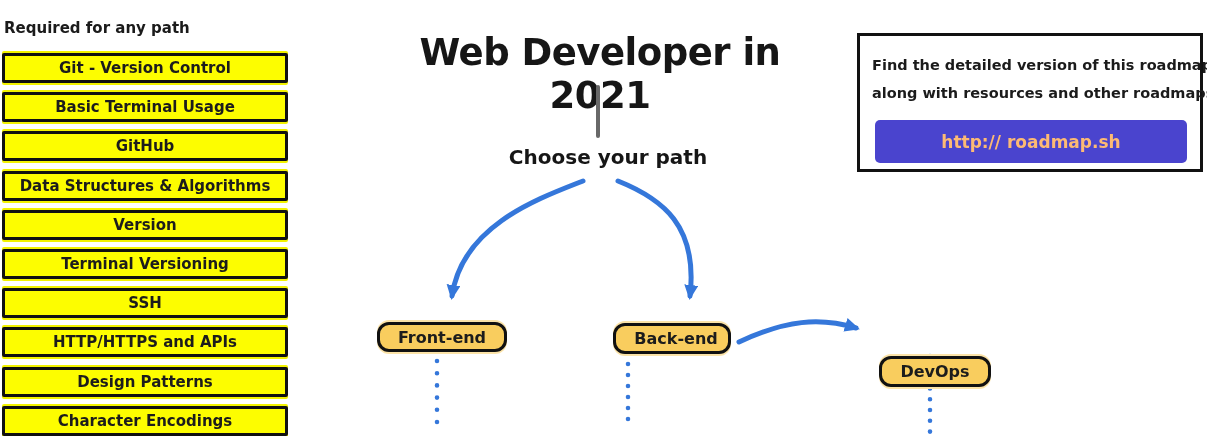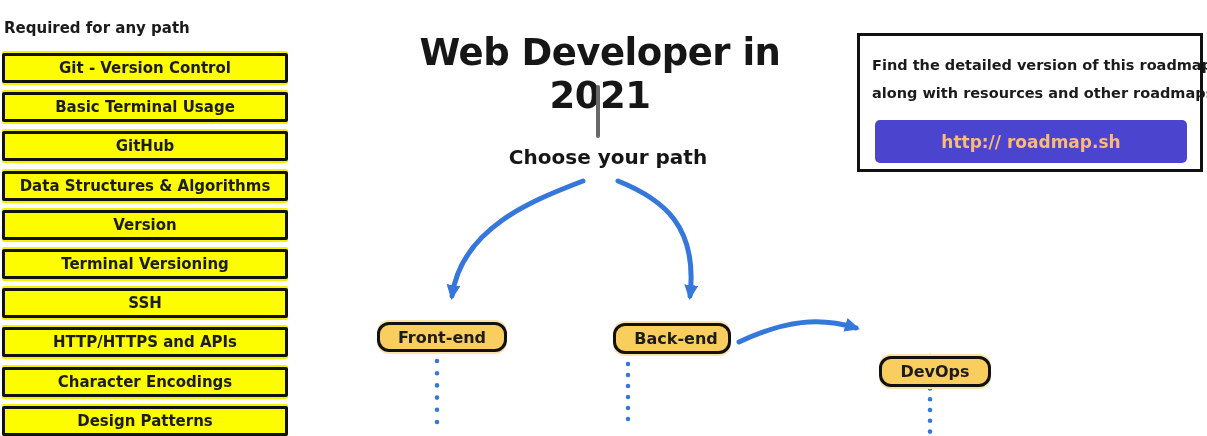--- a/index.html
+++ b/index.html
@@ -143,22 +143,22 @@
     <div class="panel-heading">Required for any path</div>
     <div class="node-list">
       <div class="ybox">Git - Version Control</div>
       <div class="ybox">Basic Terminal Usage</div>
       <div class="ybox">GitHub</div>
       <div class="ybox">Data Structures &amp; Algorithms</div>
       <div class="ybox">Version</div>
       <div class="ybox">Terminal Versioning</div>
       <div class="ybox">SSH</div>
       <div class="ybox">HTTP/HTTPS and APIs</div>
+      <div class="ybox">Design Patterns</div>
       <div class="ybox">Character Encodings</div>
-      <div class="ybox">Design Patterns</div>
     </div>
   </div>
 
   <div class="title">Web Developer in 2021</div>
   <div class="vline"></div>
   <div class="choose-label">Choose your path</div>
 
   <svg class="arrows-layer" width="1207" height="436" viewBox="0 0 1207 436" xmlns="http://www.w3.org/2000/svg">
     <defs>
       <marker id="ah" markerUnits="userSpaceOnUse" markerWidth="20" markerHeight="18" refX="11" refY="7" orient="auto">

